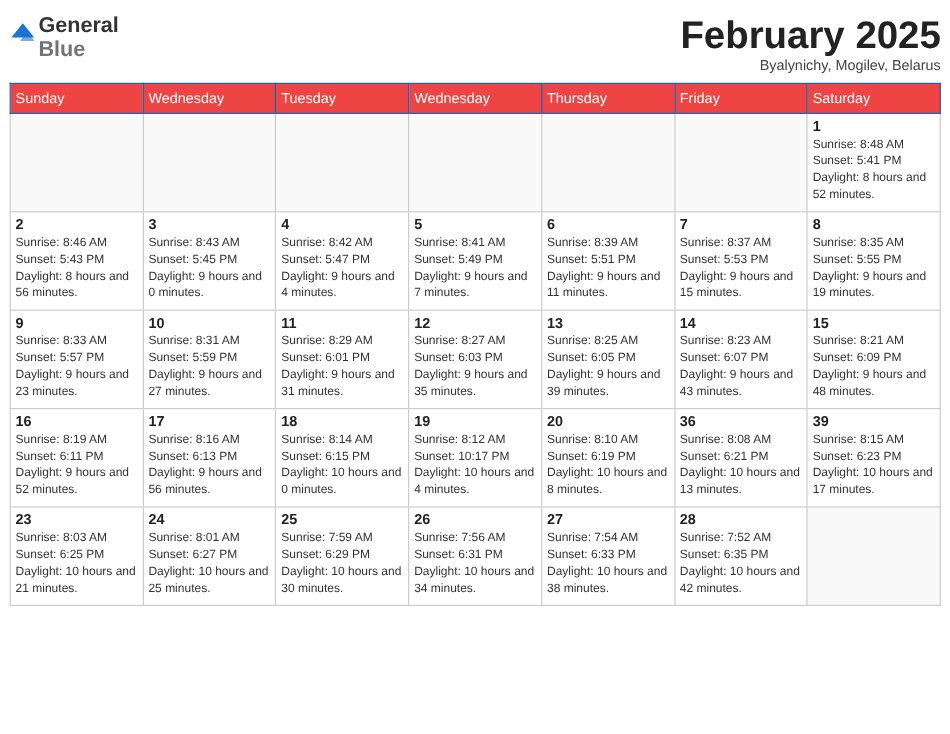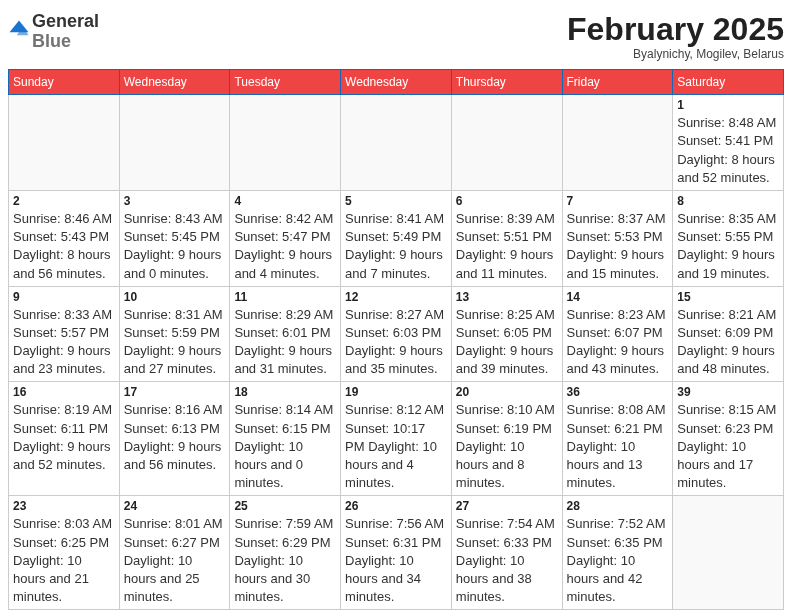--- a/index.html
+++ b/index.html
@@ -78,21 +78,21 @@
     .calendar td.empty {
       background: #f9f9f9;
     }
     .day-number {
       font-size: 12px;
       font-weight: bold;
       color: #222;
       margin-bottom: 2px;
     }
     .day-info {
-      font-size: 13px;
+      font-size: 10px;
       line-height: 1.4;
       color: #333;
     }
   </style>
 </head>
 <body>
 
 <div class="page">
   <div class="header">
     <div class="logo">

